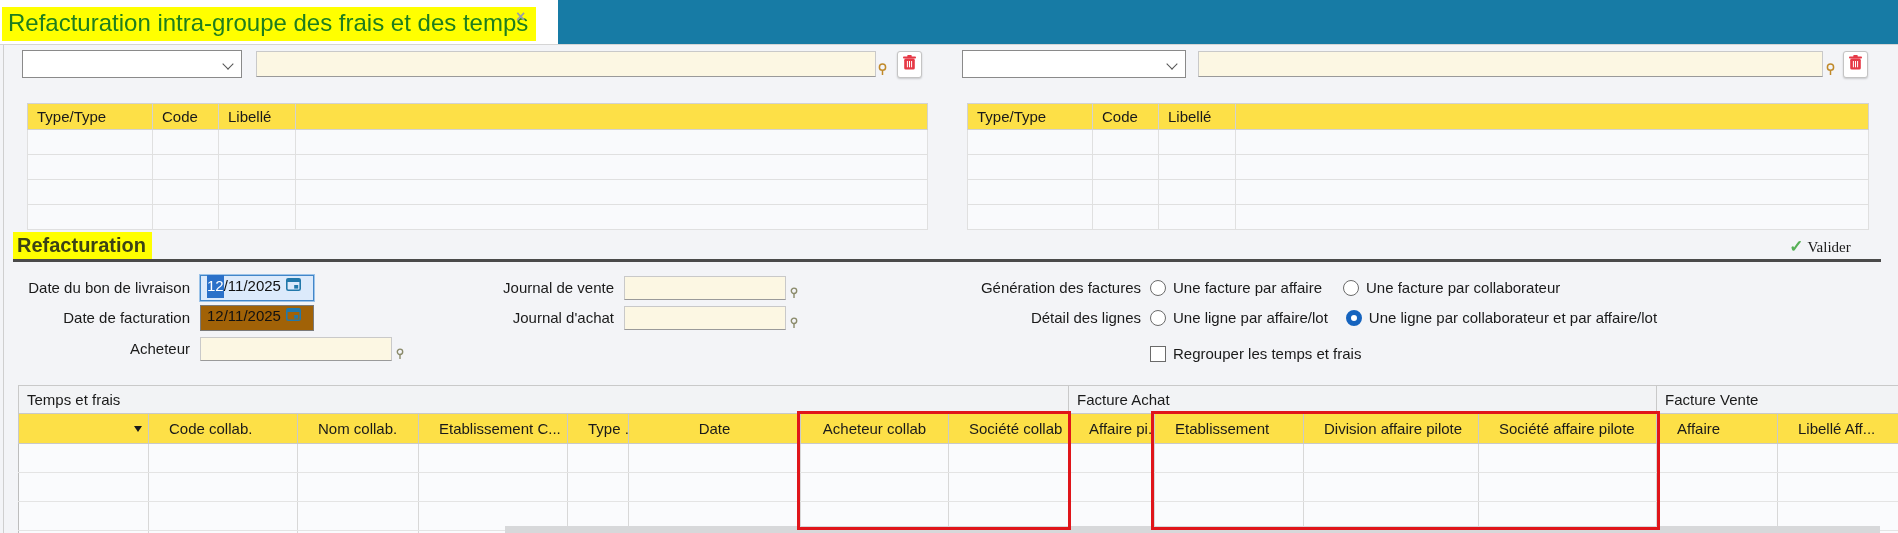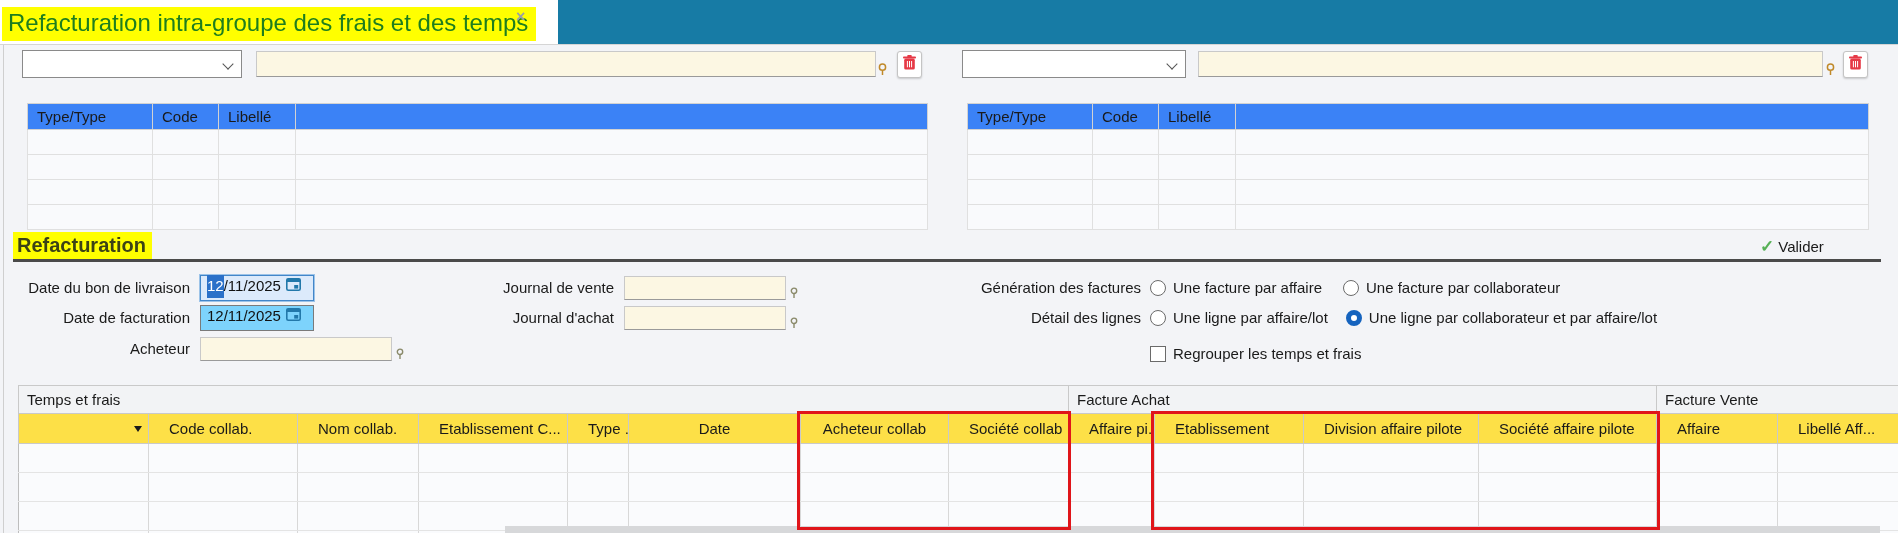--- a/index.html
+++ b/index.html
@@ -14,36 +14,36 @@
   .tab-close{position:absolute;left:516px;top:8px;color:#9aa0a6;font-size:16px;font-weight:bold;cursor:default;}
   
   .combo{background:#fff;border:1px solid #8a8a8a;box-sizing:border-box;}
   .chev{position:absolute;right:9px;top:9px;width:7px;height:7px;border-right:1.6px solid #555;
         border-bottom:1.6px solid #555;transform:rotate(45deg);}
   .cream{background:#fcf7e3;border:1px solid #c9c9c9;border-bottom-color:#9a9a9a;box-sizing:border-box;
          font-family:"Liberation Sans",sans-serif;font-size:15px;padding:0 6px;outline:none;}
   .trash-btn{background:#fff;border:1px solid #c4c4c4;border-radius:3px;box-shadow:0 1px 2px rgba(0,0,0,.18);
              width:25px;height:27px;box-sizing:border-box;display:flex;align-items:center;justify-content:center;cursor:pointer;}
   .sel-table{position:absolute;border-collapse:collapse;table-layout:fixed;background:#f9fafc;}
-  .sel-table th{background:#3b82f6;border:1px solid #d2d2d2;font-weight:normal;font-size:15px;
+  .sel-table th{background:#fde047;border:1px solid #d2d2d2;font-weight:normal;font-size:15px;
                 text-align:left;padding:0 9px;height:25px;color:#1a1a1a;white-space:nowrap;overflow:hidden;}
   .sel-table td{border:1px solid #e0e0e0;height:22px;background:#f9fafc;}
   .sel-table{border:1px solid #a9a9a9;}
   
   .sec-title{display:inline-block;background:#ffff00;color:#3c4316;font-size:20px;font-weight:bold;
              padding:2px 6px 3px 4px;}
   .sec-line{background:#4a4a4a;height:3px;}
   .validate{font-size:15px;color:#1a1a1a;white-space:nowrap;}
   .validate .chk{color:#56b056;font-size:17px;font-weight:bold;margin-right:4px;}
   
   .lbl{font-size:15px;color:#1a1a1a;line-height:26px;text-align:right;white-space:nowrap;}
   .datebox{box-sizing:border-box;height:26px;font-size:15px;line-height:24px;padding:0 4px 4px 6px;
            display:flex;align-items:center;}
   .datebox.focus{background:#dceafb;border:1px solid #4286c9;outline:1px solid #9cc3e8;}
-  .datebox.plain{background:#7dd3fc;border:1px solid #7a7a7a;}
+  .datebox.plain{background:#a16207;border:1px solid #7a7a7a;}
   .date-sel{background:#2b71c9;color:#fff;}
   .date-rest{color:#111;}
   .datebox svg{margin-left:5px;}
   .radio{display:inline-block;width:16px;height:16px;border-radius:50%;border:1px solid #6a6a6a;
          background:#fff;box-sizing:border-box;vertical-align:-3px;margin-right:7px;}
   .radio.on{border:5px solid #1563be;}
   .radio-item{font-size:15px;color:#1a1a1a;line-height:26px;white-space:nowrap;cursor:default;}
   .checkbox{display:inline-block;width:16px;height:16px;border:1px solid #6a6a6a;background:#fff;
             box-sizing:border-box;vertical-align:-3px;margin-right:7px;}
   
@@ -205,21 +205,21 @@
           <td></td>
           <td></td>
         </tr>
     </tbody>
   </table>
 
   <div class="a" style="left:13px;top:232px;">
     <span class="sec-title">Refacturation</span>
   </div>
   <div class="a sec-line" style="left:13px;top:259px;width:1868px;"></div>
-  <div class="a validate" style="left:1760px;top:236px;width:120px;text-align:left;">
+  <div class="a validate" style="left:1760px;top:236px;width:120px;text-align:center;font-family:Liberation Serif, serif;">
     <span class="chk">✓</span><span>Valider</span>
   </div>
 
   <div class="a lbl" style="left:0;top:275px;width:190px;">Date du bon de livraison</div>
   <div class="a datebox focus" style="left:200px;top:275px;width:114px;">
     <span class="date-sel">12</span>
       <span class="date-rest">/11/2025</span>
     <span>
       <svg width="15" height="14" viewBox="0 0 15 14">
           <rect x="0.8" y="1.8" width="13.4" height="11.4" rx="1.5" fill="none" stroke="#2278aa" stroke-width="1.6"></rect>

